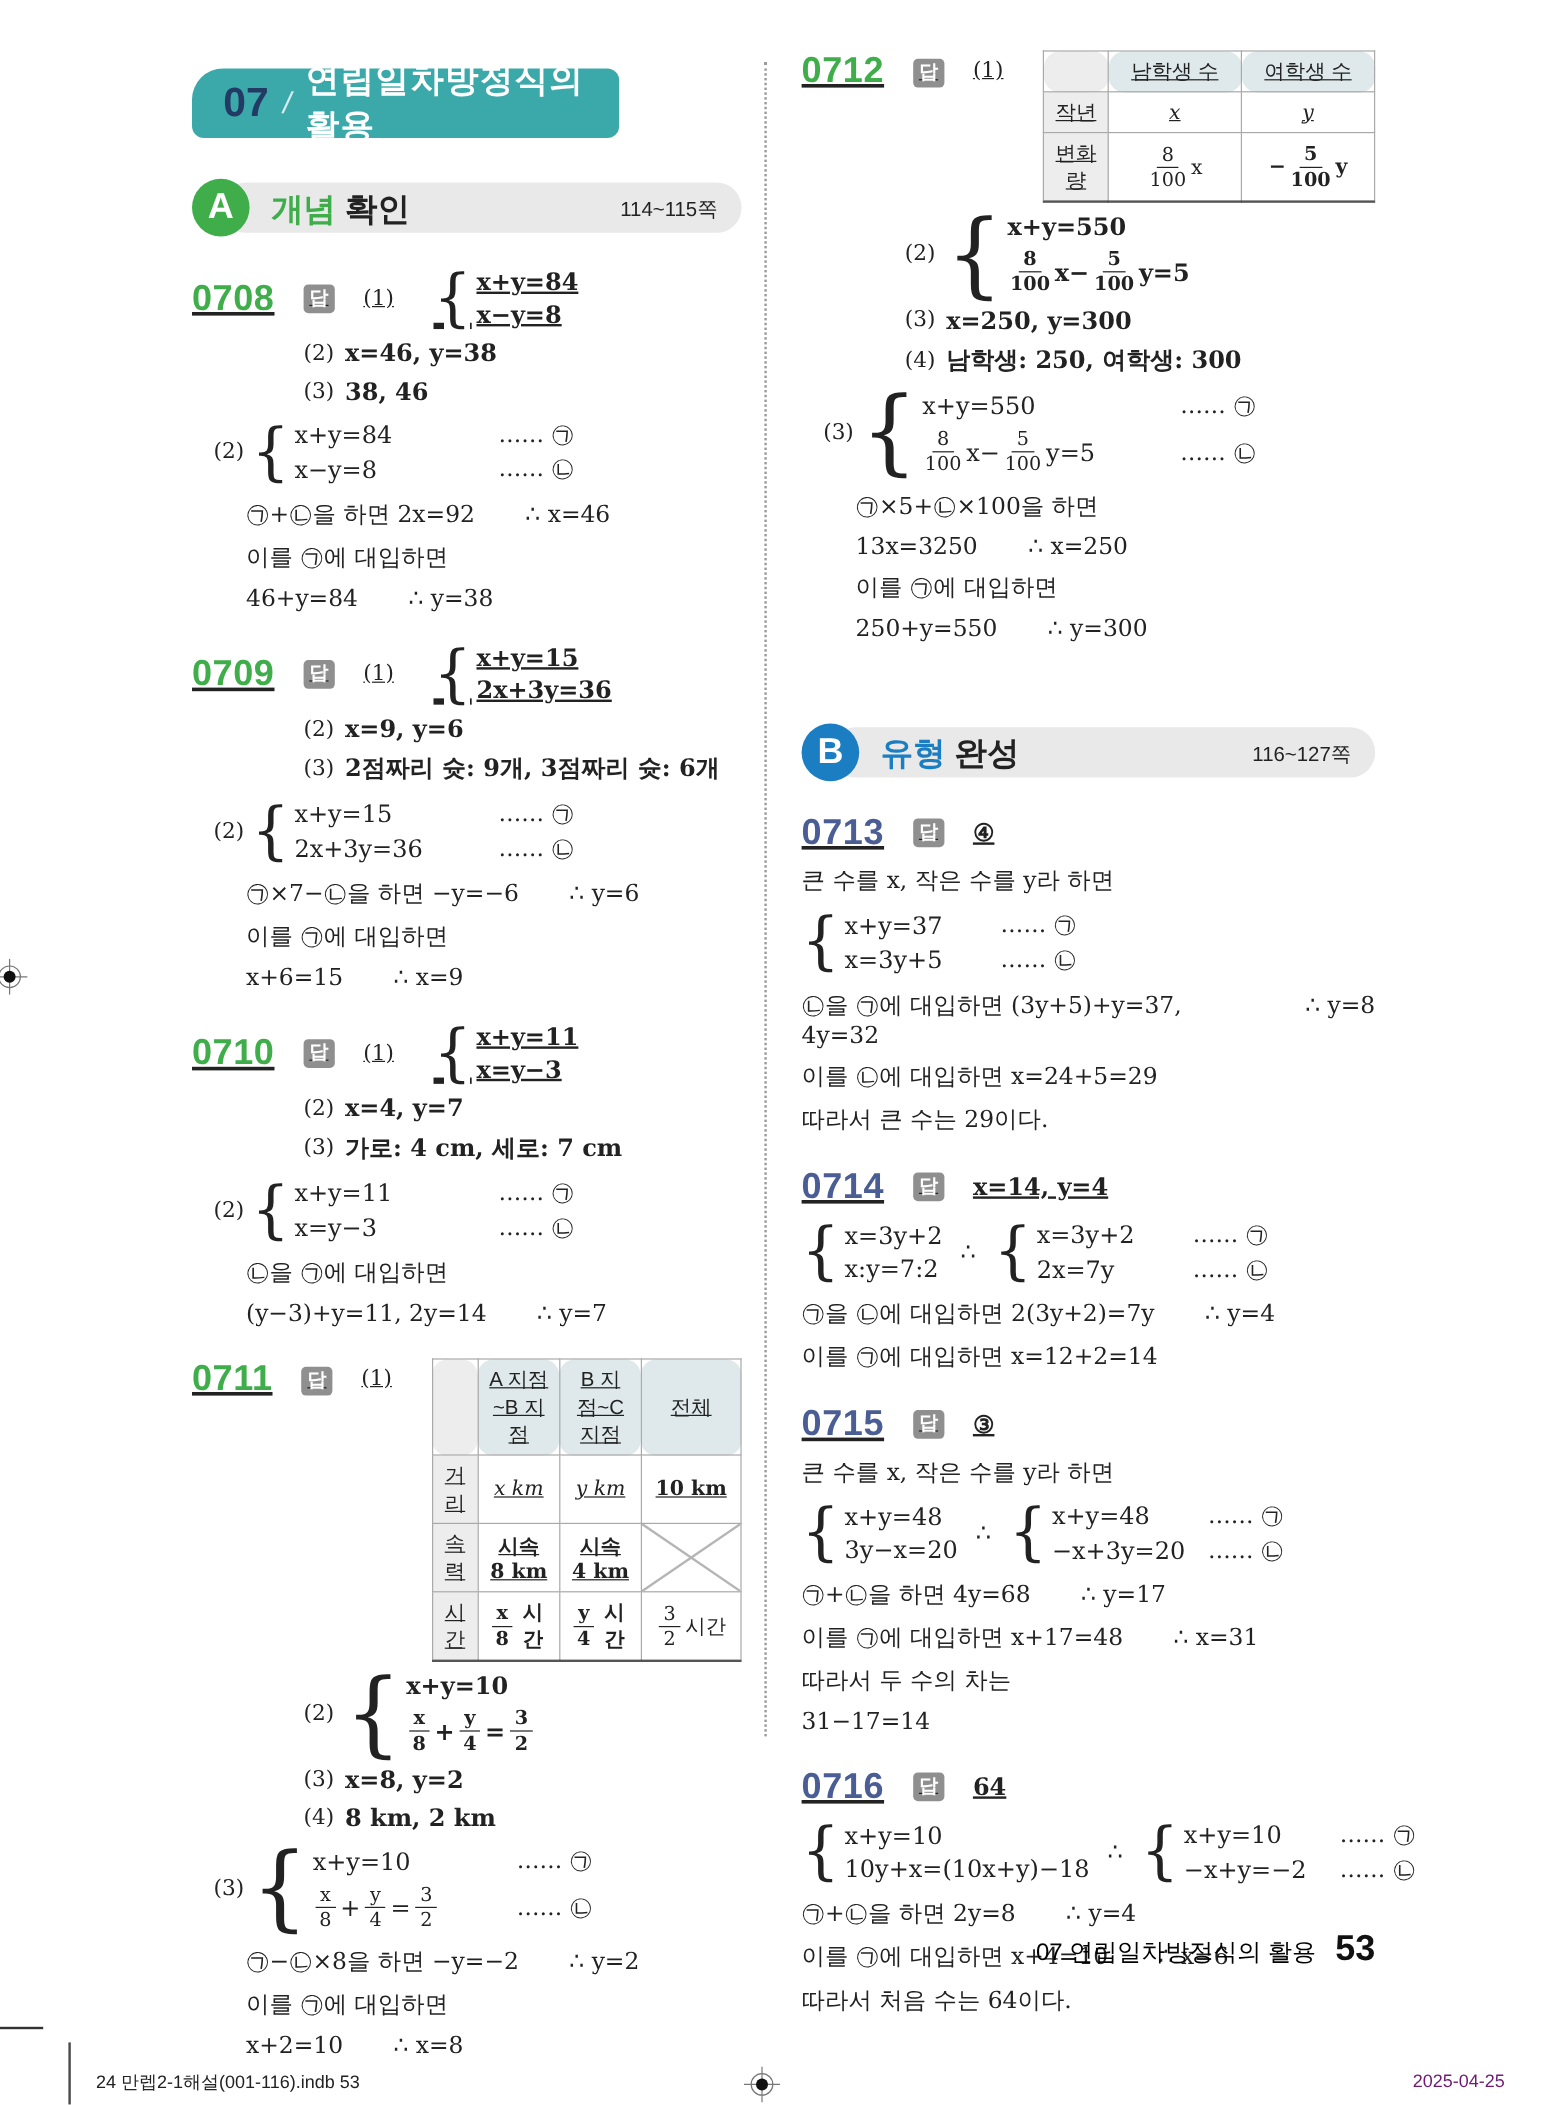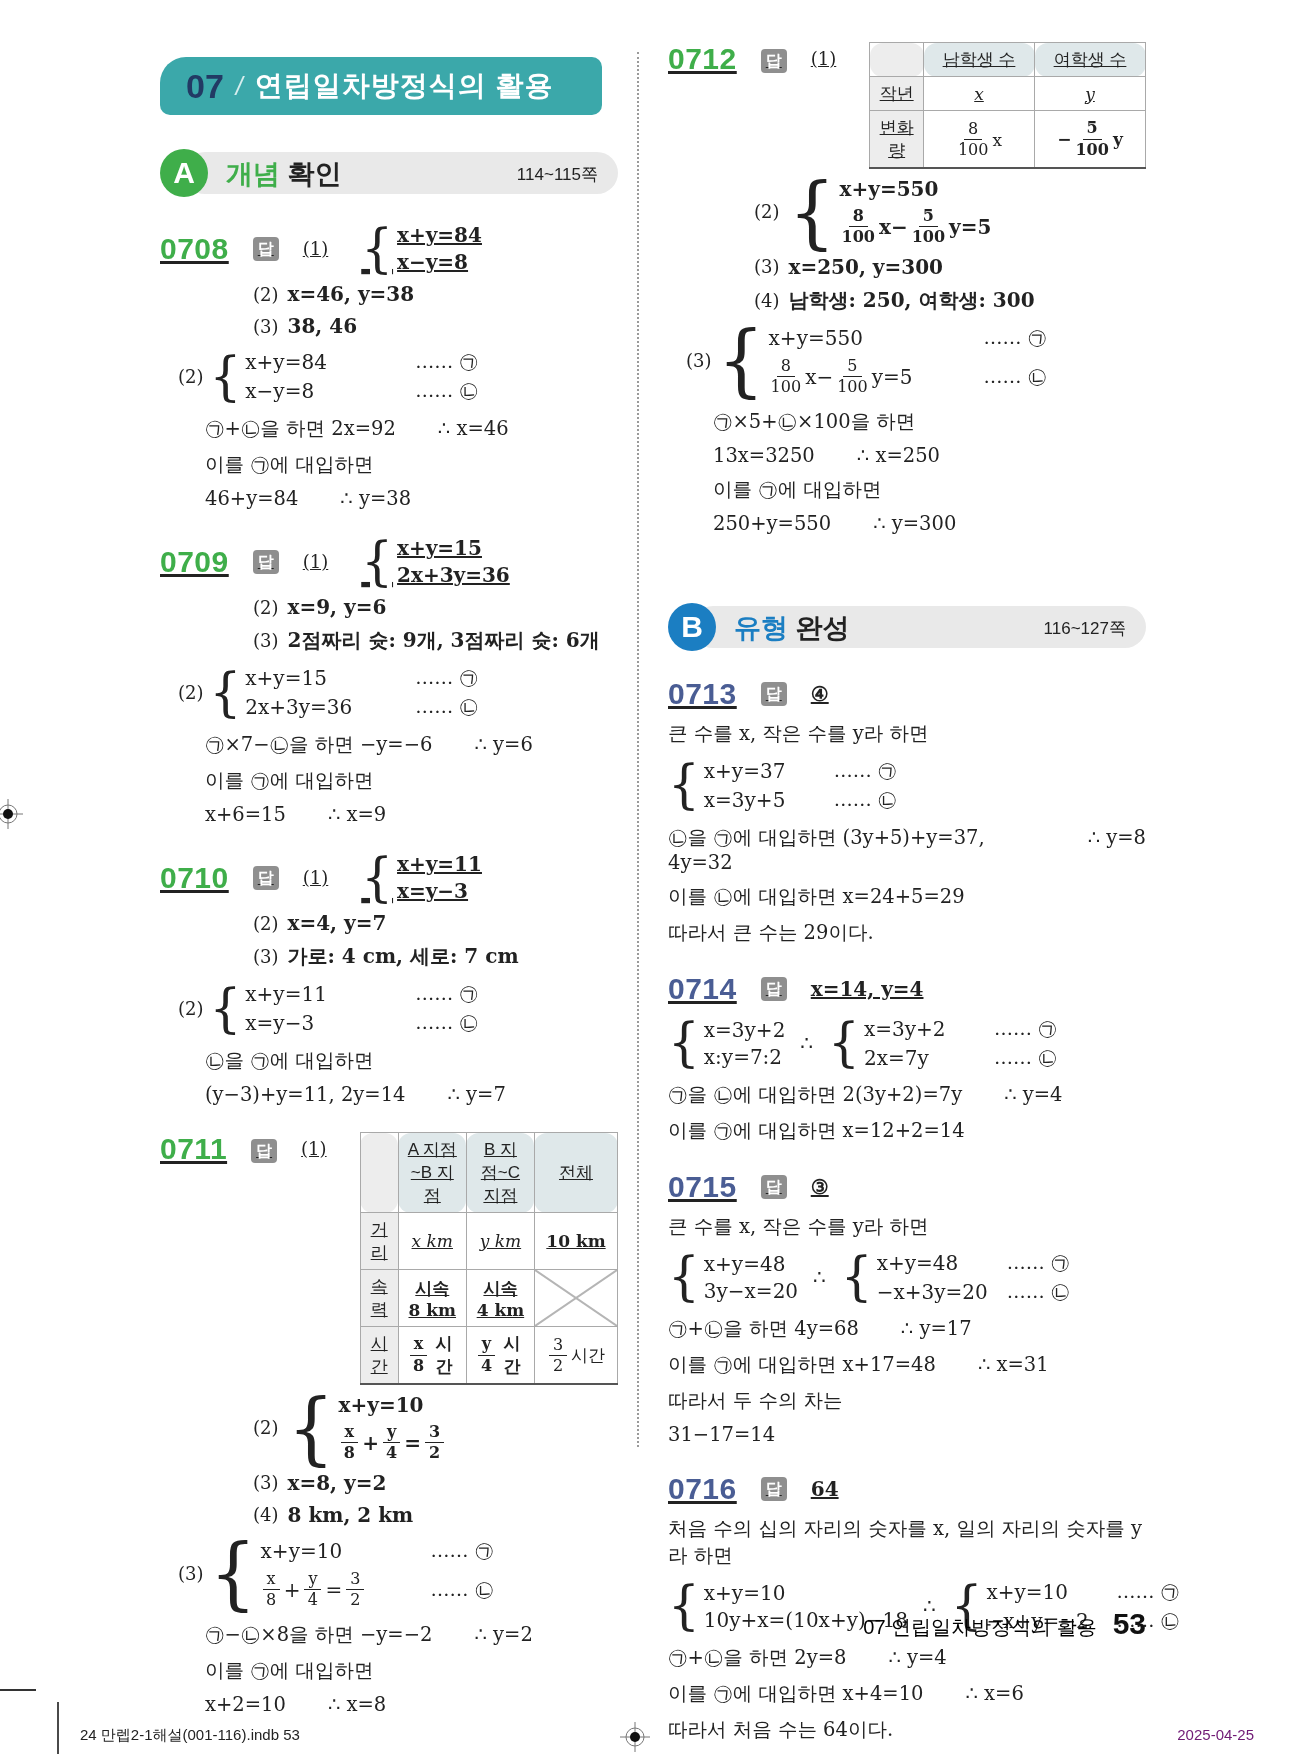--- a/index.html
+++ b/index.html
@@ -5,21 +5,21 @@
   html,body { margin:0; padding:0; background:#fff; }
   .page { position:relative; width:1299px; height:1754px; background:#ffffff; overflow:hidden;
           font-family:"Liberation Sans", sans-serif; color:#222; }
 
   
   .col-left  { position:absolute; left:160px; top:57px;  width:458px; }
   .col-right { position:absolute; left:668px; top:42px;  width:478px; }
   .divider   { position:absolute; left:637px; top:52px; height:1395px; border-left:2px dotted #9a9a9a; }
 
   
-  .banner { width:442px; height:58px; background:#3BA8AA; border-radius:26px 10px 10px 10px;
+  .banner { width:356px; height:58px; background:#3BA8AA; border-radius:26px 10px 10px 10px;
             display:flex; align-items:center; gap:12px; padding:0 0 0 26px; box-sizing:border-box; margin-bottom:34px; }
   .banner .cnum   { color:#223A64; font-size:34px; font-weight:800; }
   .banner .cslash { color:rgba(255,255,255,.8); font-size:25px; font-style:italic; }
   .banner .ctitle { color:#fff; font-size:28px; font-weight:800; letter-spacing:1px; }
 
   
   .sheader { position:relative; height:48px; margin-bottom:26px; }
   .sheader .bar    { position:absolute; left:24px; right:0; top:3px; height:42px; background:#E9E9E9; border-radius:21px; }
   .sheader .circle { position:absolute; left:0; top:0; width:48px; height:48px; border-radius:50%;
                      display:flex; align-items:center; justify-content:center; color:#fff; font-size:30px; font-weight:800; }
@@ -631,21 +631,20 @@
           <span>31−17=14</span>
         </div>
     </div>
 
     <div class="prob">
       <div class="phead">
         <span class="pnum blue">0716</span>
         <span class="abadge">답</span>
         <span class="aval">64</span>
       </div>
-      <div class="iline">처음 수의 십의 자리의 숫자를 x, 일의 자리의 숫자를 y라 하면</div>
       <div class="dual">
         <span class="sys">
           <span class="brace">{</span>
           <span class="eqs">
             <span class="eq">x+y=10</span>
             <span class="eq">10y+x=(10x+y)−18</span>
           </span>
         </span>
         <span class="tf">∴</span>
         <span class="sys">

